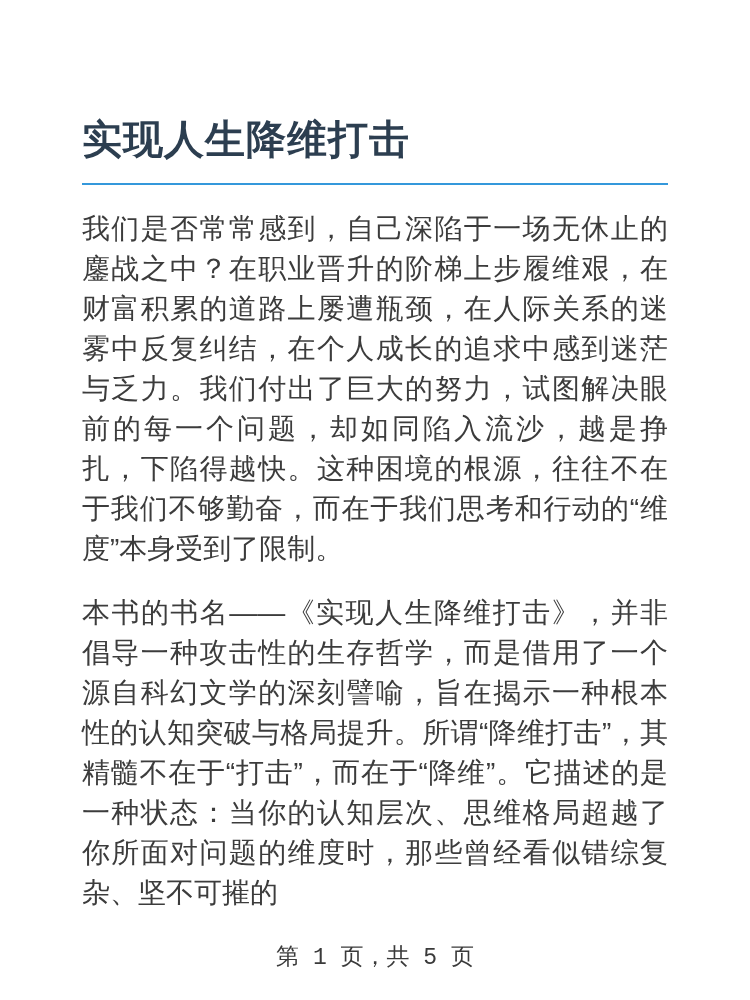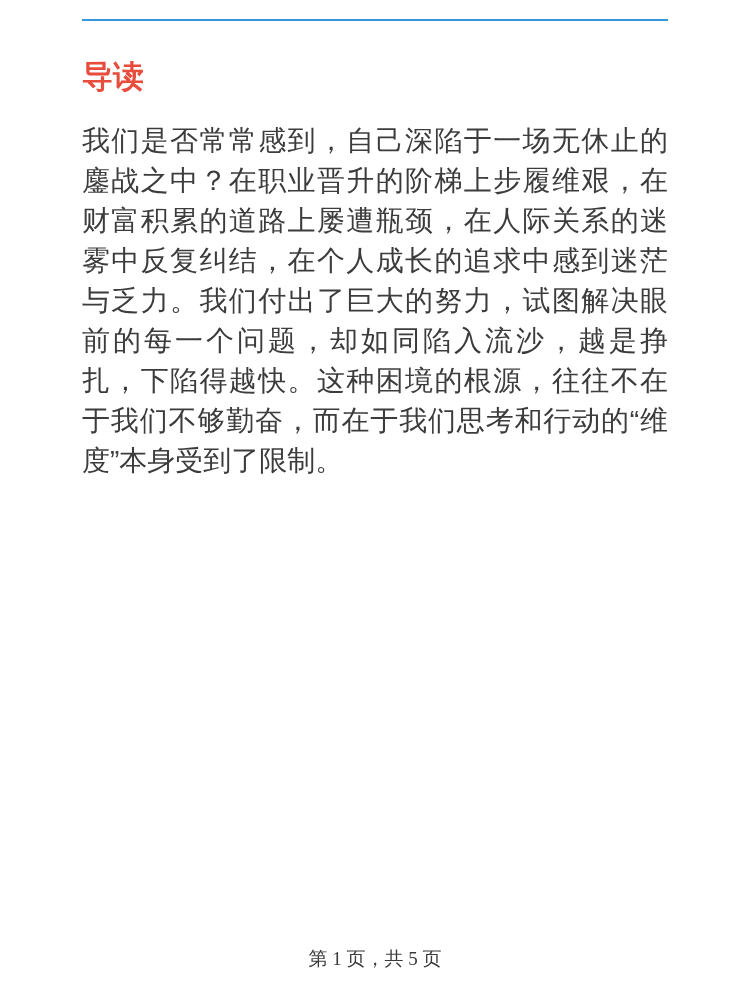--- a/index.html
+++ b/index.html
@@ -46,28 +46,29 @@
     line-height:40px;
     color:var(--body-text);
     text-align:justify;
     text-justify:inter-ideograph;
   }
   .page-footer{
     position:absolute;
     left:0;right:0;
     bottom:28px;
     text-align:center;
-    font-size:19px;
+    font-size:23px;
     color:var(--footer-text);
-    font-family:Liberation Serif, serif;
+    font-family:Liberation Mono, monospace;
   }
 </style>
 </head>
 <body>
 
 <div class="page">
   <div class="content">
+    <h1 class="doc-title">实现人生降维打击</h1>
     <hr class="title-divider">
-    <h2 class="section-heading">导读</h2>
     <p class="body-paragraph">我们是否常常感到，自己深陷于一场无休止的鏖战之中？在职业晋升的阶梯上步履维艰，在财富积累的道路上屡遭瓶颈，在人际关系的迷雾中反复纠结，在个人成长的追求中感到迷茫与乏力。我们付出了巨大的努力，试图解决眼前的每一个问题，却如同陷入流沙，越是挣扎，下陷得越快。这种困境的根源，往往不在于我们不够勤奋，而在于我们思考和行动的“维度”本身受到了限制。</p>
+    <p class="body-paragraph">本书的书名——《实现人生降维打击》，并非倡导一种攻击性的生存哲学，而是借用了一个源自科幻文学的深刻譬喻，旨在揭示一种根本性的认知突破与格局提升。所谓“降维打击”，其精髓不在于“打击”，而在于“降维”。它描述的是一种状态：当你的认知层次、思维格局超越了你所面对问题的维度时，那些曾经看似错综复杂、坚不可摧的</p>
   </div>
   <div class="page-footer">第 1 页，共 5 页</div>
 </div>
 
 </body></html>

